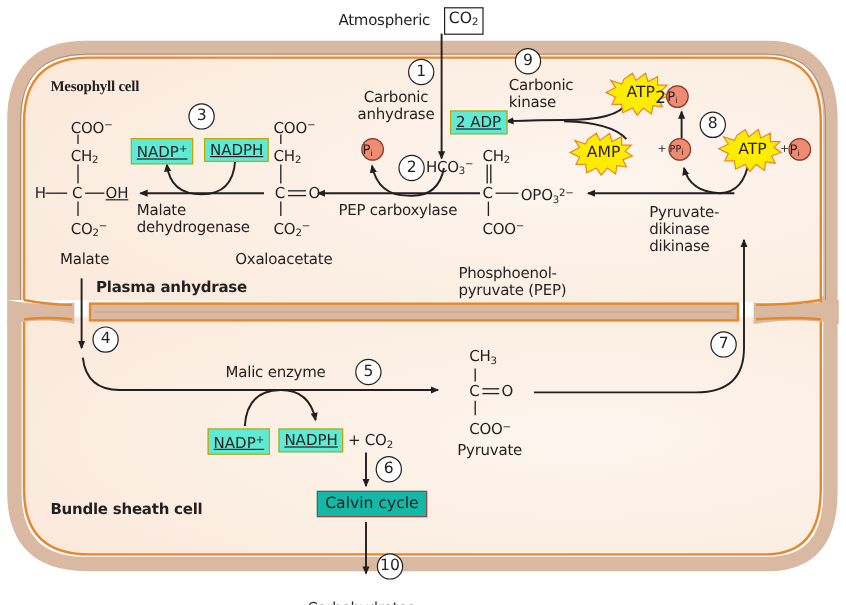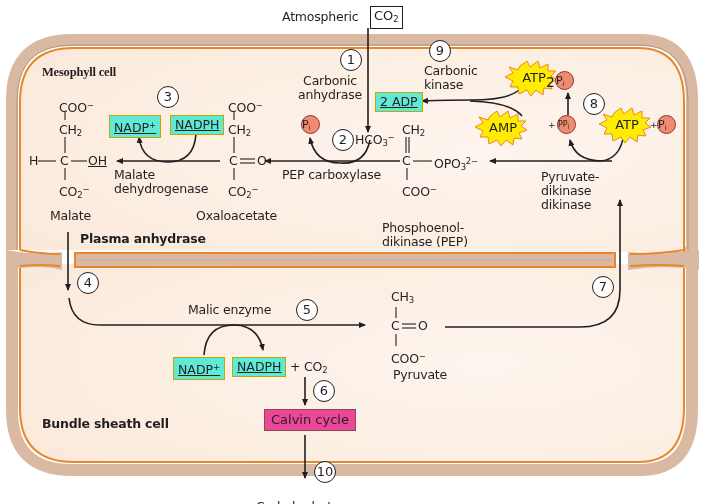--- a/index.html
+++ b/index.html
@@ -6,21 +6,21 @@
   body { width: 705px; height: 504px; position: relative; overflow: hidden;
          font-family: "DejaVu Sans", sans-serif; color: #231f20; }
   svg { position: absolute; left: 0; top: 0; }
   .t { position: absolute; font-size: 12.5px; line-height: 14px; white-space: nowrap; letter-spacing: -0.2px; }
   .b { font-weight: bold; }
   .c { text-align: center; }
   .num { position: absolute; width: 20px; height: 20px; border: 1.3px solid #231f20; border-radius: 50%;
          background: #fff; font-size: 13px; line-height: 20px; text-align: center; box-sizing: content-box; }
   .ybox { position: absolute; background: #5eead4; border: 1.3px solid #c8a400; font-size: 12.5px;
           line-height: 18px; padding: 0 4px; white-space: nowrap; text-decoration: underline; }
-  .rbox { position: absolute; background: #ec4899; border: 1.3px solid #8a4a48; font-size: 13px;
+  .rbox { position: absolute; background: #14b8a6; border: 1.3px solid #8a4a48; font-size: 13px;
           line-height: 20px; padding: 0 6px; white-space: nowrap; }
   .wbox { position: absolute; background: #fff; border: 1.2px solid #231f20; font-size: 13px;
           line-height: 18px; padding: 0 3px; white-space: nowrap; }
   .pi { position: absolute; width: 17px; height: 17px; border-radius: 50%; background: #ef8a73;
         border: 1.2px solid #8a3a2a; font-size: 11px; line-height: 17px; text-align: left; }
   .pi sub { font-size: 7px; }
   .star { position: absolute; font-size: 13px; text-align: center; line-height: 26px; }
   sub { font-size: 8.5px; vertical-align: -2px; }
   sup { font-size: 8.5px; vertical-align: 4px; }
 </style>
@@ -195,31 +195,31 @@
 <div class="t" style="left:228px;top:123px;"><span>CH</span><sub>2</sub></div>
 <div class="t" style="left:229px;top:154px;">C</div>
 <div class="t" style="left:257px;top:154px;">O</div>
 <div class="t" style="left:228px;top:182px;"><span>CO</span><sub>2</sub><sup>−</sup></div>
 <div class="t" style="left:196px;top:209px;">Oxaloacetate</div>
 
 <div class="t" style="left:402px;top:123px;"><span>CH</span><sub>2</sub></div>
 <div class="t" style="left:402px;top:154px;">C</div>
 <div class="t" style="left:434px;top:154px;"><span>OPO</span><sub>3</sub><sup>2−</sup></div>
 <div class="t" style="left:402px;top:182px;"><span>COO</span><sup>−</sup></div>
-<div class="t" style="left:382px;top:209px;margin-top:12px;"><span>Phosphoenol-</span><br><span>dikinase (PEP)</span></div>
+<div class="t" style="left:382px;top:209px;margin-top:12px;"><span>Phosphoenol-</span><br><span>pyruvate (PEP)</span></div>
 
 <div class="t" style="left:541px;top:170px;"><span>Pyruvate-</span><br><span>dikinase</span><br><span>dikinase</span></div>
 
 <div class="t" style="left:188px;top:303px;">Malic enzyme</div>
 
 <div class="t" style="left:391px;top:290px;"><span>CH</span><sub>3</sub></div>
 <div class="t" style="left:391px;top:319px;">C</div>
 <div class="t" style="left:418px;top:319px;">O</div>
 <div class="t" style="left:391px;top:349px;"><span>COO</span><sup>−</sup></div>
-<div class="t" style="left:381px;top:368px;margin-left:12px;">Pyruvate</div>
+<div class="t" style="left:381px;top:368px;">Pyruvate</div>
 
 <div class="ybox" style="left:173px;top:357px;"><span>NADP</span><sup>+</sup></div>
 <div class="ybox" style="left:232px;top:357px;">NADPH</div>
 <div class="t" style="left:290px;top:360px;"><span>+ CO</span><sub>2</sub></div>
 
 <div class="rbox" style="left:264px;top:409px;">Calvin cycle</div>
 
 <div class="t" style="left:256px;top:500px;">Carbohydrates</div>
 
 </body></html>

